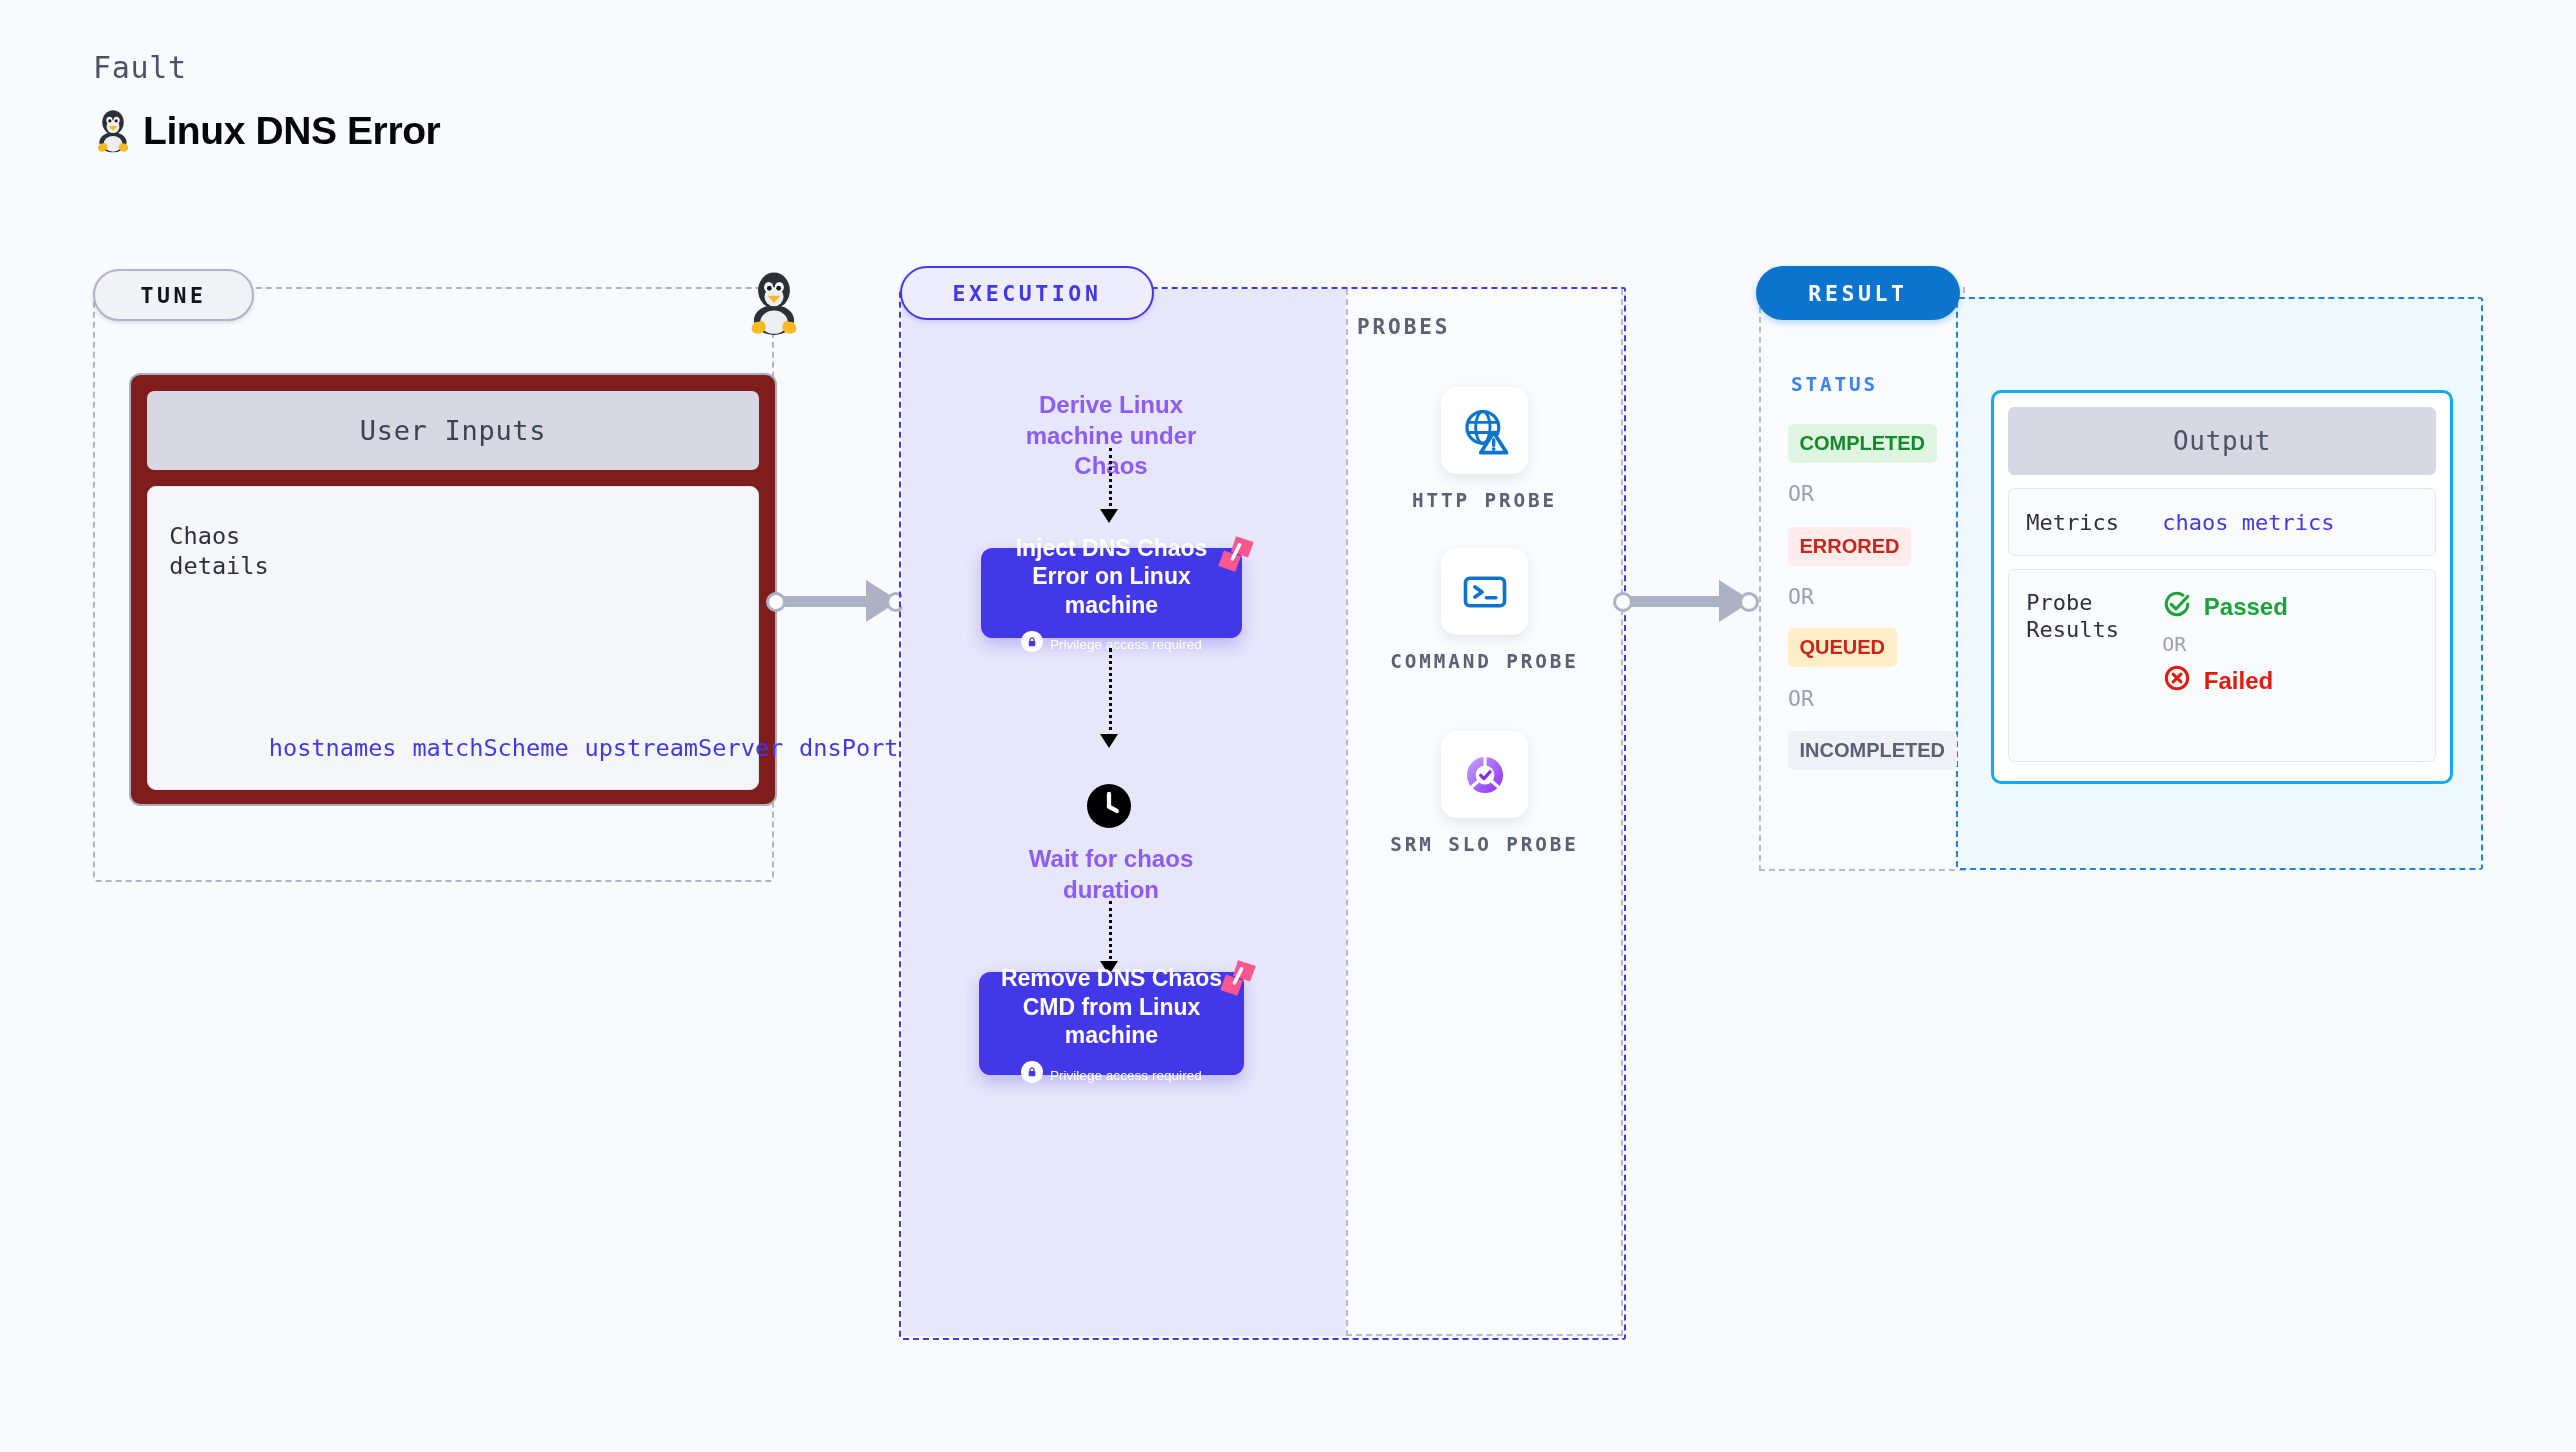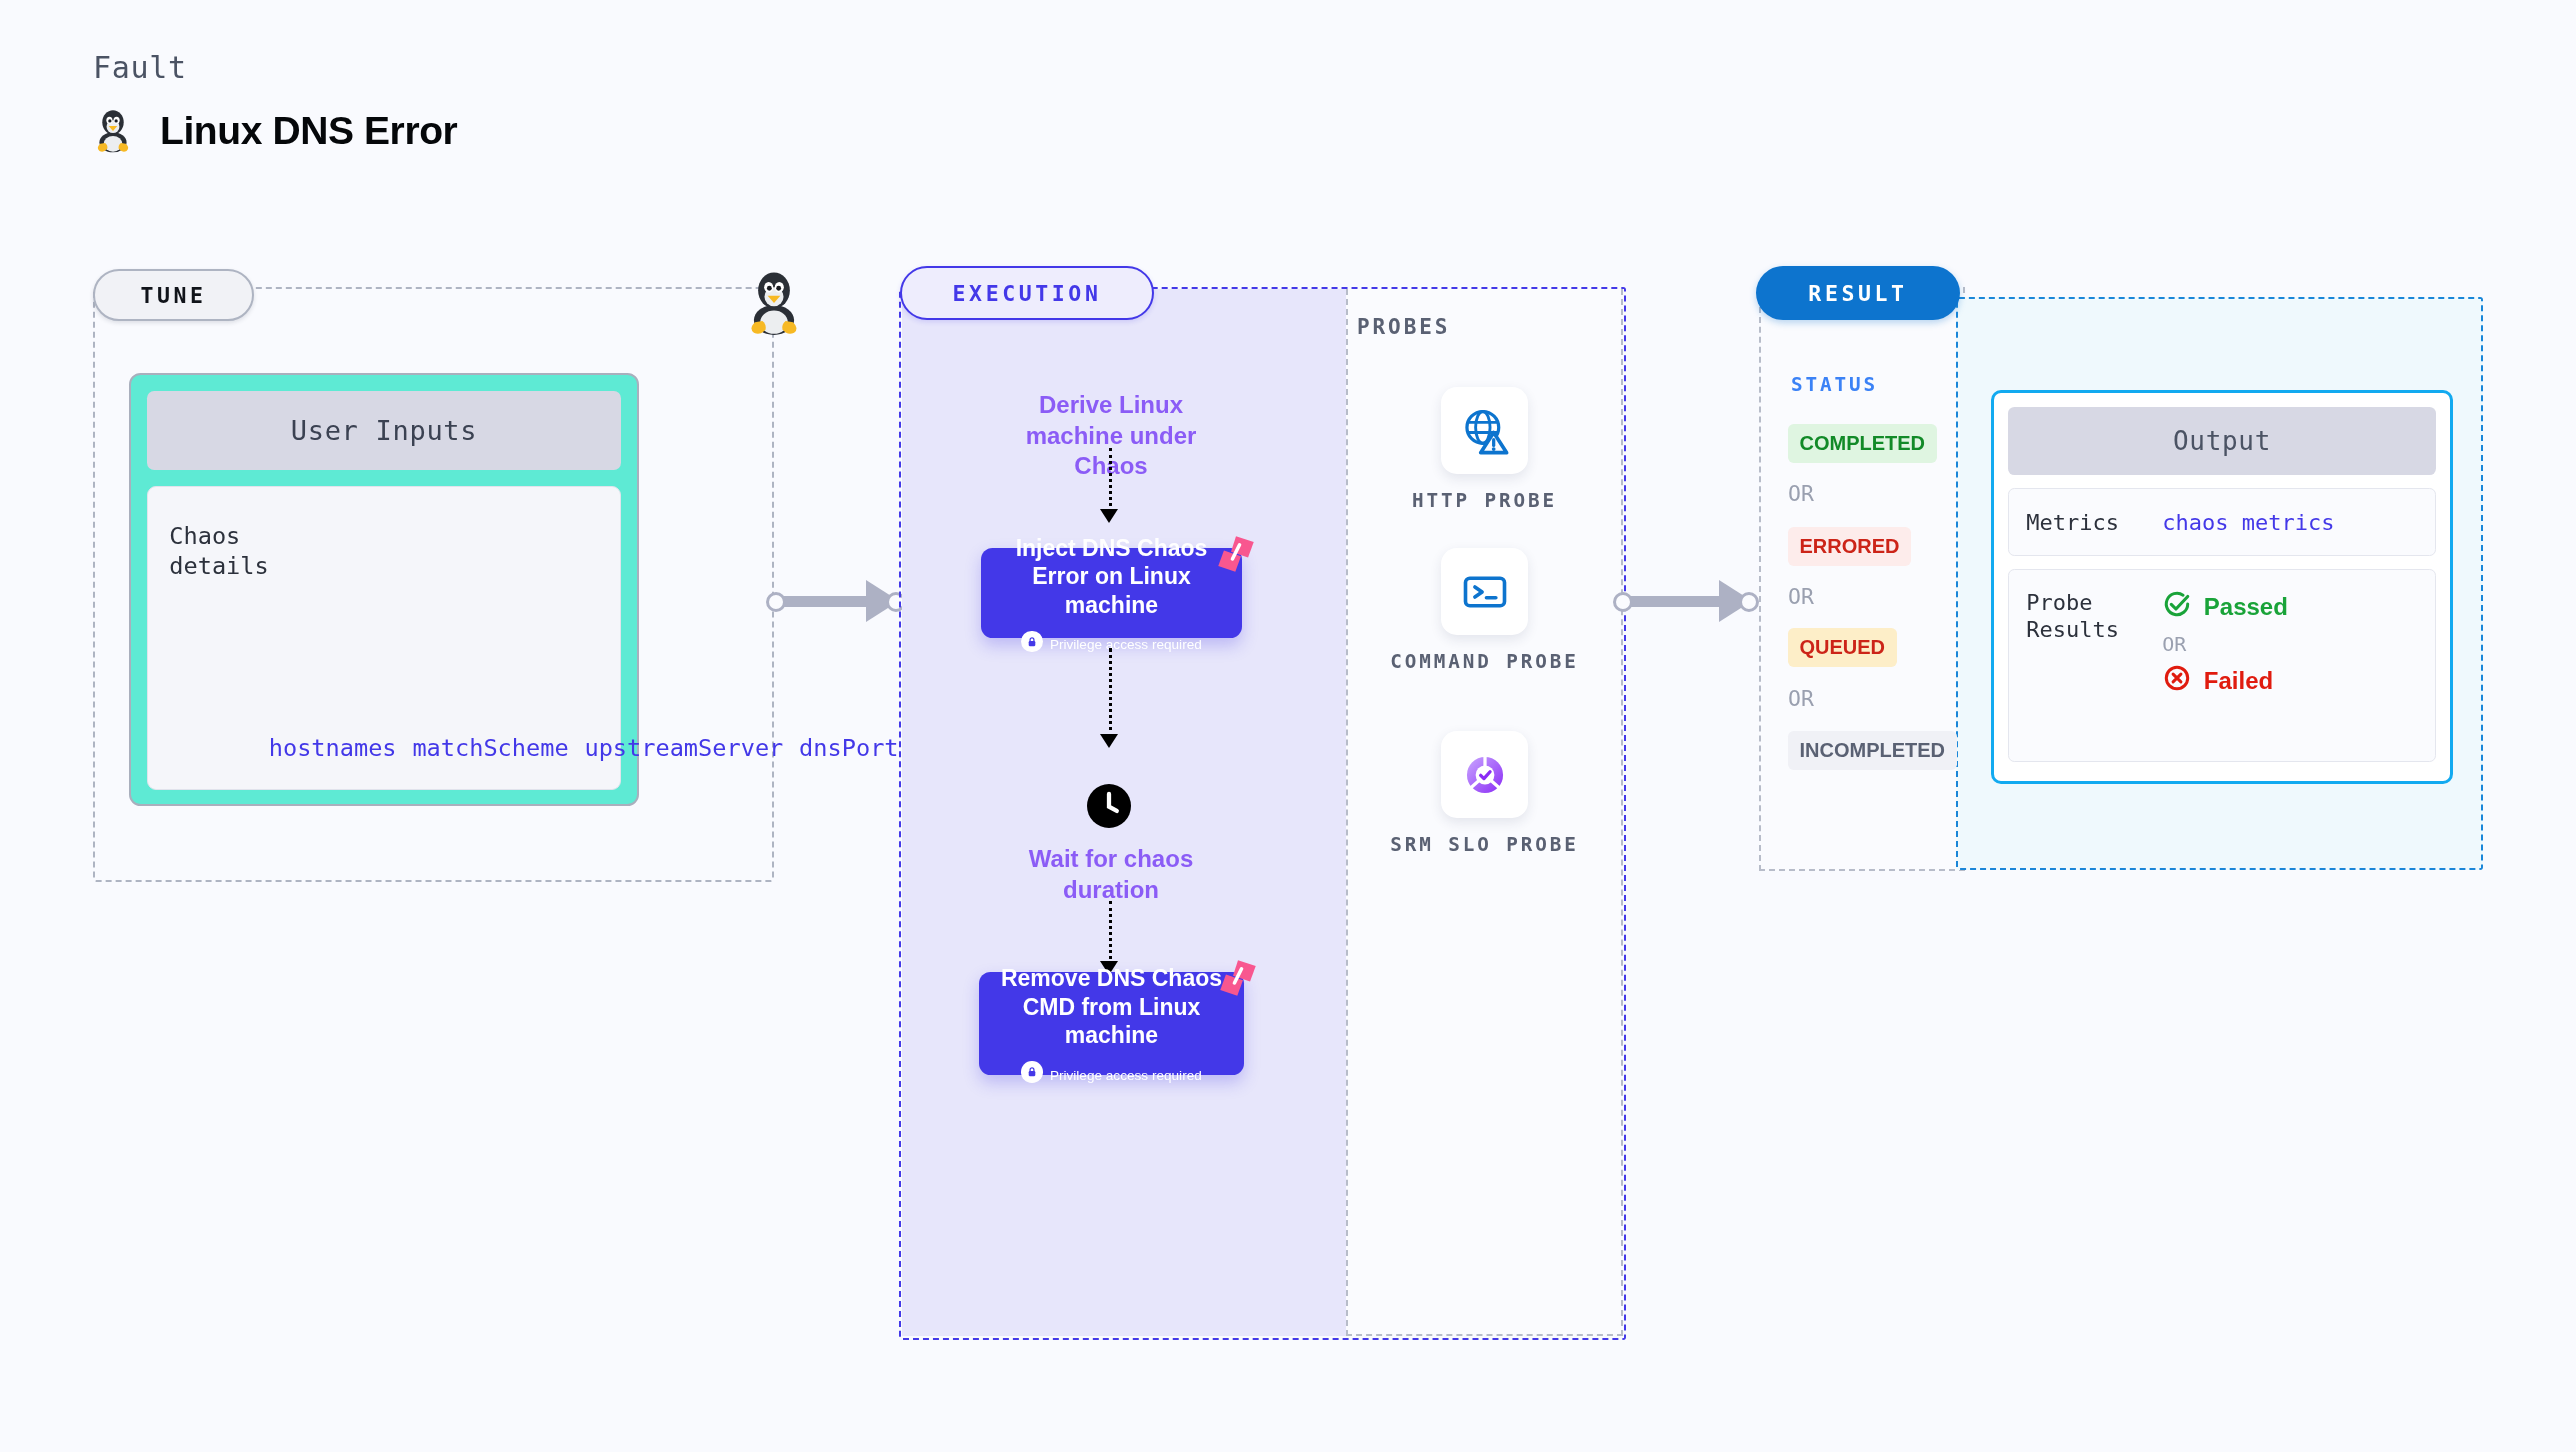--- a/index.html
+++ b/index.html
@@ -8,40 +8,40 @@
     background:#f9fafe;
     font-family:"Liberation Sans",sans-serif;
     position:relative;overflow:hidden;
   }
   .mono{font-family:"DejaVu Sans Mono","Liberation Mono",monospace;}
 
   
   #header{position:absolute;left:93px;top:50px;}
   #fault-label{font-family:"DejaVu Sans Mono","Liberation Mono",monospace;
     font-size:30px;color:#4b5364;letter-spacing:0.7px;}
-  #title-row{display:flex;align-items:center;gap:27px;margin-top:20px;}
+  #title-row{display:flex;align-items:center;gap:10px;margin-top:20px;}
   #title-text{font-size:39px;font-weight:bold;color:#05070a;letter-spacing:-0.4px;}
 
   
   .stage{position:absolute;box-sizing:border-box;}
   .pill{position:absolute;display:flex;align-items:center;justify-content:center;
     box-sizing:border-box;border-radius:716px;font-weight:bold;
     font-family:"DejaVu Sans Mono","Liberation Mono",monospace;
     letter-spacing:3.6px;z-index:6;}
 
   
   #tune-panel{left:93px;top:287px;width:681px;height:595px;
     border:2.1px dashed #aeb4c2;border-radius:2.9px;background:transparent;}
   #tune-pill{left:93px;top:269px;width:161px;height:52px;
     background:#f1f2f6;border:2.1px solid #aeb4c2;color:#11141a;font-size:21.5px;
     box-shadow:0 2.1px 4.3px rgba(30,35,60,.13);}
   #tux-edge{position:absolute;left:738px;top:265px;width:72px;height:72px;z-index:7;}
 
-  #inputs-card{position:absolute;left:129px;top:373px;width:510px;height:433px;
-    box-sizing:border-box;background:#5eead4;border:2.1px solid #a9afbd;border-radius:11.5px;
+  #inputs-card{position:absolute;left:129px;top:373px;width:648px;height:433px;
+    box-sizing:border-box;background:#7f1d1d;border:2.1px solid #a9afbd;border-radius:11.5px;
     padding:15.8px;}
   #inputs-head{height:79px;background:#d7d8e4;border-radius:7.2px;
     display:flex;align-items:center;justify-content:center;
     font-size:27px;color:#3b4252;letter-spacing:0.7px;}
   #inputs-body{margin-top:15.8px;height:304px;box-sizing:border-box;
     background:#f5f6fa;border:1.4px solid #e1e3ec;border-radius:9px;
     display:flex;padding:27px 21.5px;}
   #chaos-label{width:229px;font-size:23.6px;color:#2c313c;line-height:1.25;padding-top:8.6px;}
   #param-list{display:flex;flex-direction:row;gap:15.8px;align-items:flex-end;}
   .param{font-size:23.6px;color:#4338e8;}

